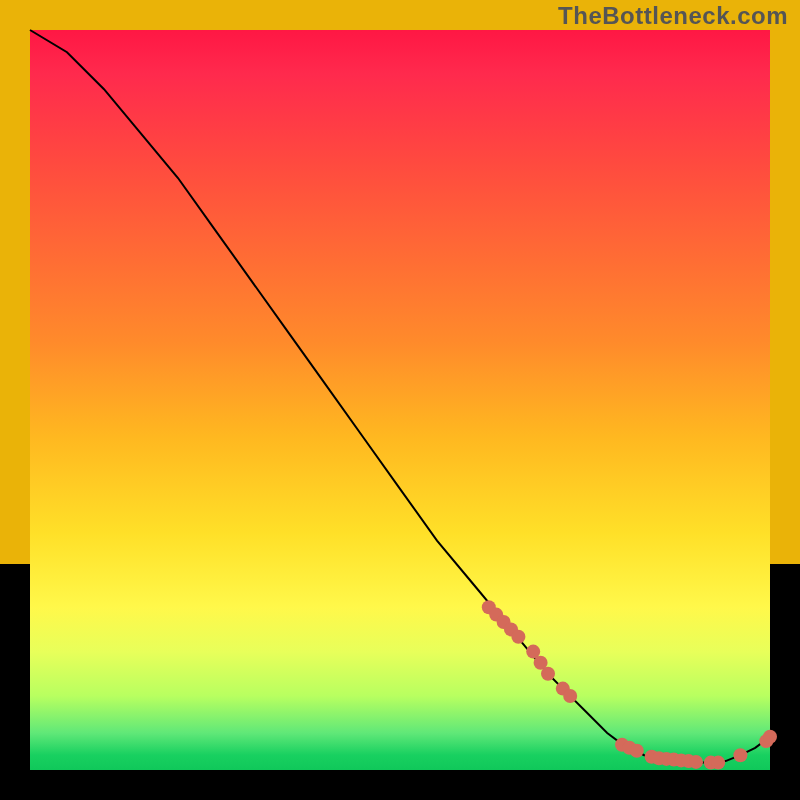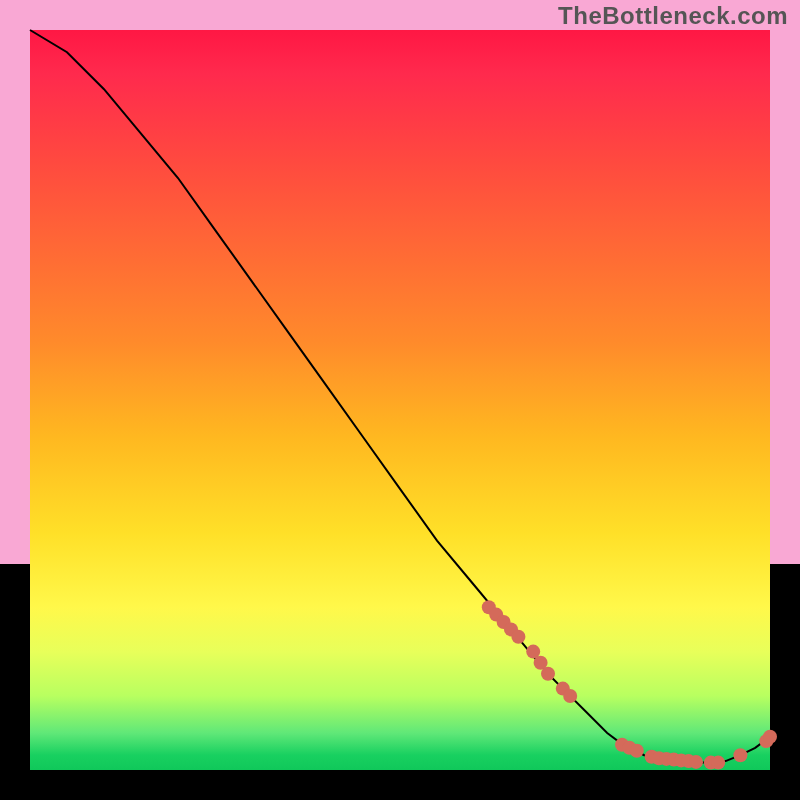--- a/index.html
+++ b/index.html
@@ -8,21 +8,21 @@
     width: 800px;
     height: 800px;
     background: #000;
     overflow: hidden;
     font-family: Arial, Helvetica, sans-serif;
   }
   .frame {
     position: relative;
     width: 800px;
     height: 564px;
-    background: #f9a8d4;
+    background: #eab308;
   }
   .watermark {
     position: absolute;
     top: 2px;
     right: 12px;
     color: #555;
     font-size: 24px;
     font-weight: bold;
     letter-spacing: 0.5px;
     z-index: 5;

